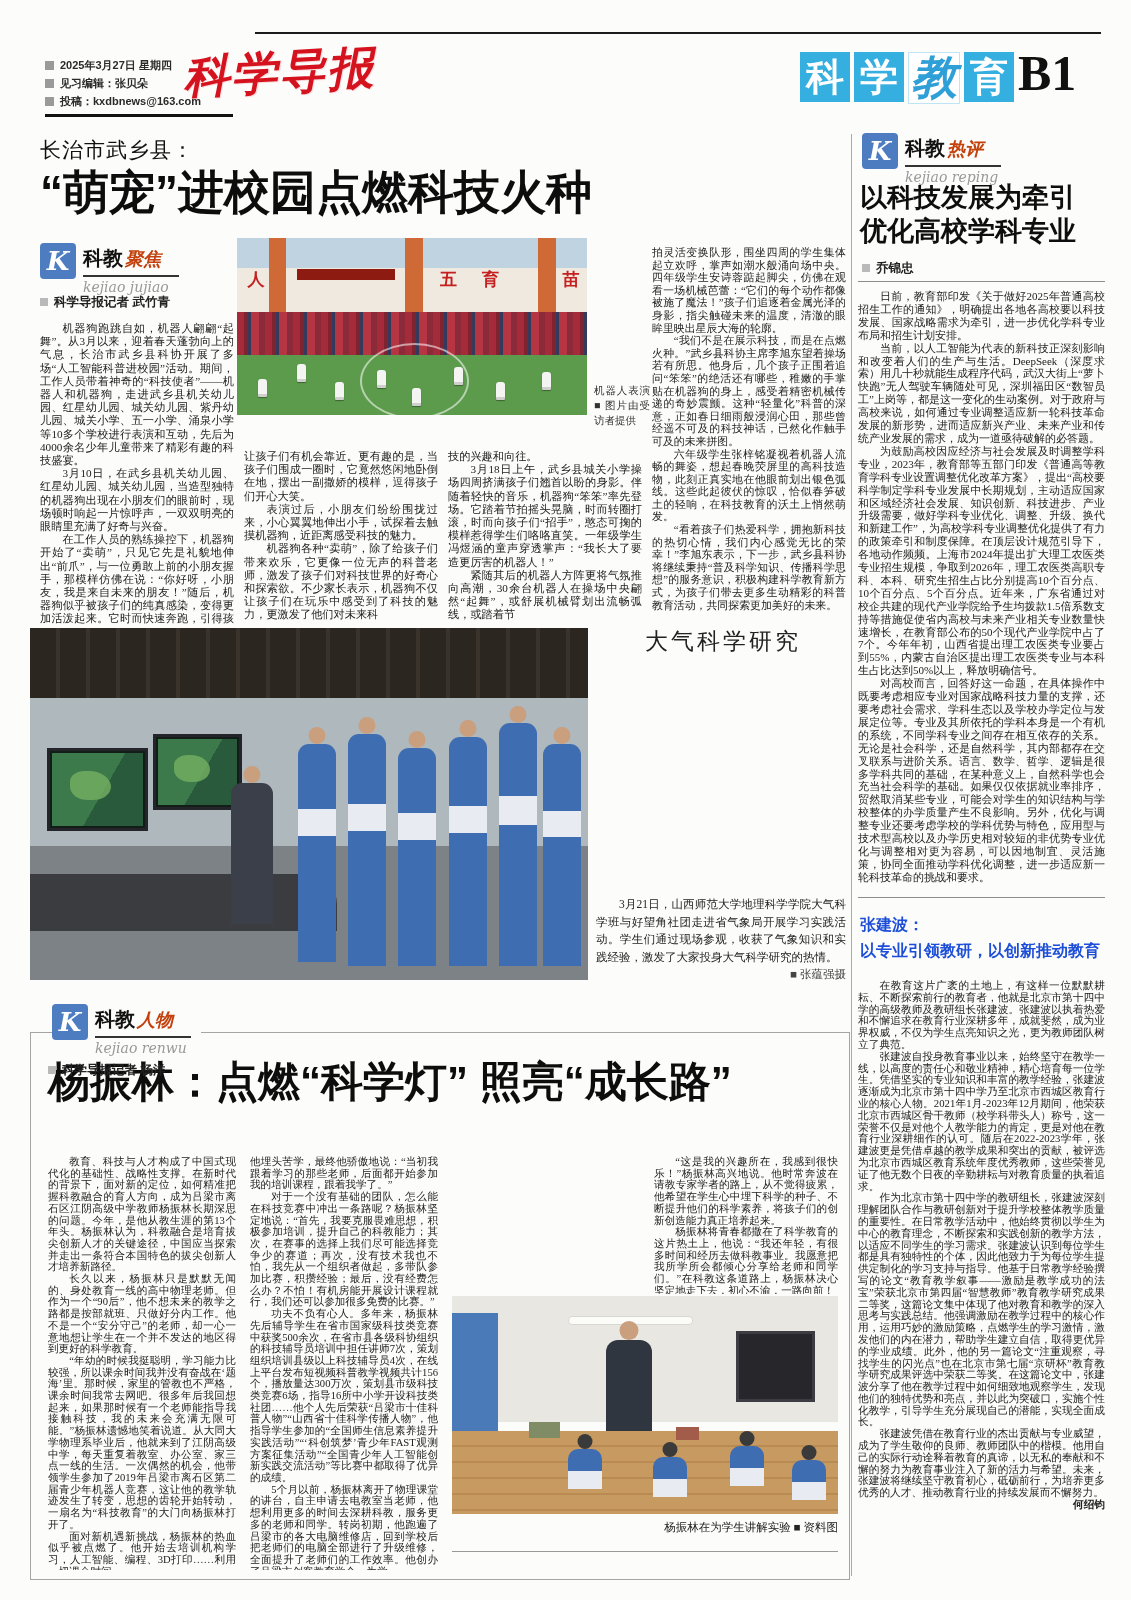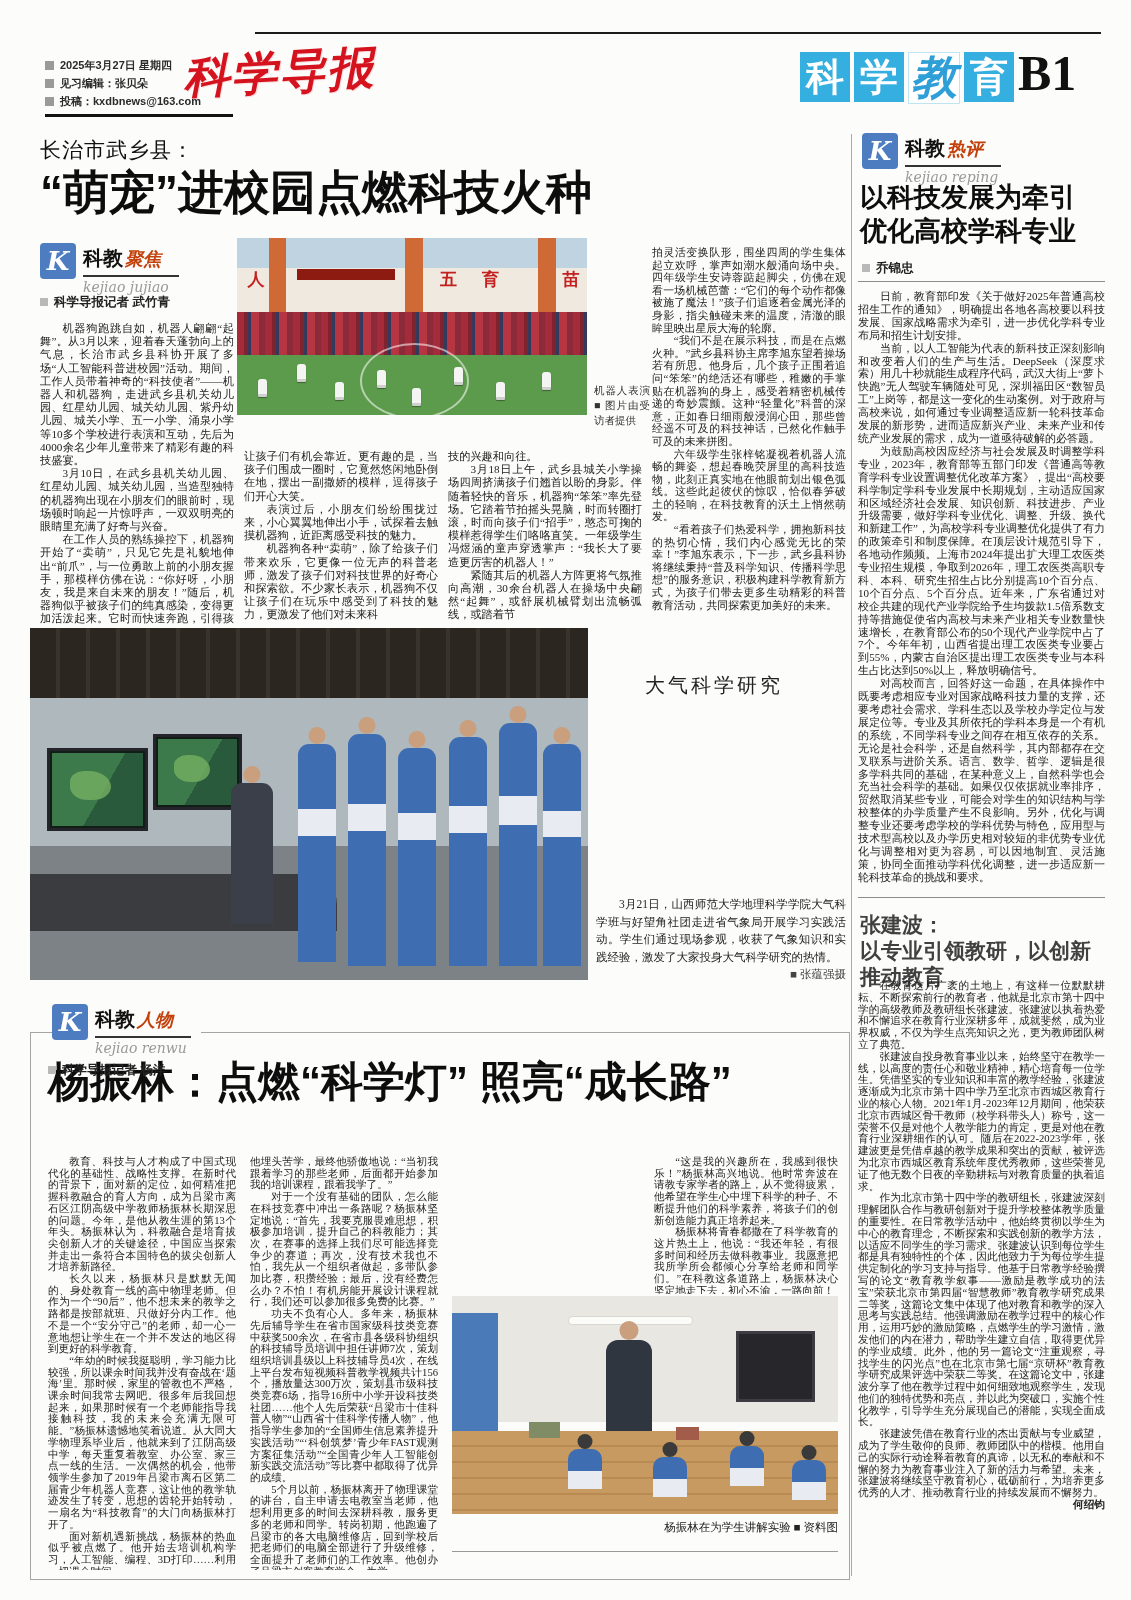--- a/index.html
+++ b/index.html
@@ -42,25 +42,25 @@
   .byline{font-size:12.5px;font-weight:bold;color:#222;font-family:"Liberation Sans",sans-serif;}
   .colbody{font-size:11.2px;line-height:13.2px;text-align:justify;overflow:hidden;color:#212121;}
   .colbody p{margin:0;text-indent:2em;}
   .colbody p.cont{text-indent:0;}
   .vrule{left:851px;top:134px;width:1px;height:1442px;background:#a9a9a9;}
   
   .rc-head{left:860px;top:180px;width:246px;font-size:27px;font-weight:bold;line-height:34px;
            font-family:Liberation Sans, sans-serif;color:#0e0e0e;}
   .rc-rule{left:858px;top:281px;width:247px;height:1px;background:#8c8c8c;}
   .rc-div{left:858px;top:897px;width:247px;height:1px;background:#8c8c8c;}
-  .zjb-head{left:860px;top:912px;width:246px;font-size:21px;font-weight:bold;line-height:26px;
-            font-family:Liberation Serif, serif;color:#404040;}
+  .zjb-head{left:860px;top:912px;width:246px;font-size:16px;font-weight:bold;line-height:26px;
+            font-family:Liberation Serif, serif;color:#1d4ed8;}
   .signoff{text-align:right;font-weight:bold;text-indent:0 !important;}
   
-  .feat-title{left:645px;top:672px;font-size:20px;letter-spacing:3px;color:#222;
+  .feat-title{left:645px;top:626px;font-size:23px;letter-spacing:3px;color:#222;
               font-family:"Liberation Sans",sans-serif;}
   .feat-cap{left:596px;top:896px;width:250px;font-size:11.5px;line-height:17.5px;
             text-align:justify;color:#222;}
   .feat-cap .credit{float:right;color:#444;}
   .feat-cap p{margin:0;text-indent:2em;}
   
   .bbox{left:30px;top:1032px;width:818px;height:546px;border:1px solid #a5a5a5;}
   .b-headline{left:48px;top:1054px;width:784px;font-size:42px;font-weight:900;color:#0d0d0d;
               font-family:"Liberation Sans",sans-serif;}
   .bcol{font-size:10.6px;line-height:11.7px;}

